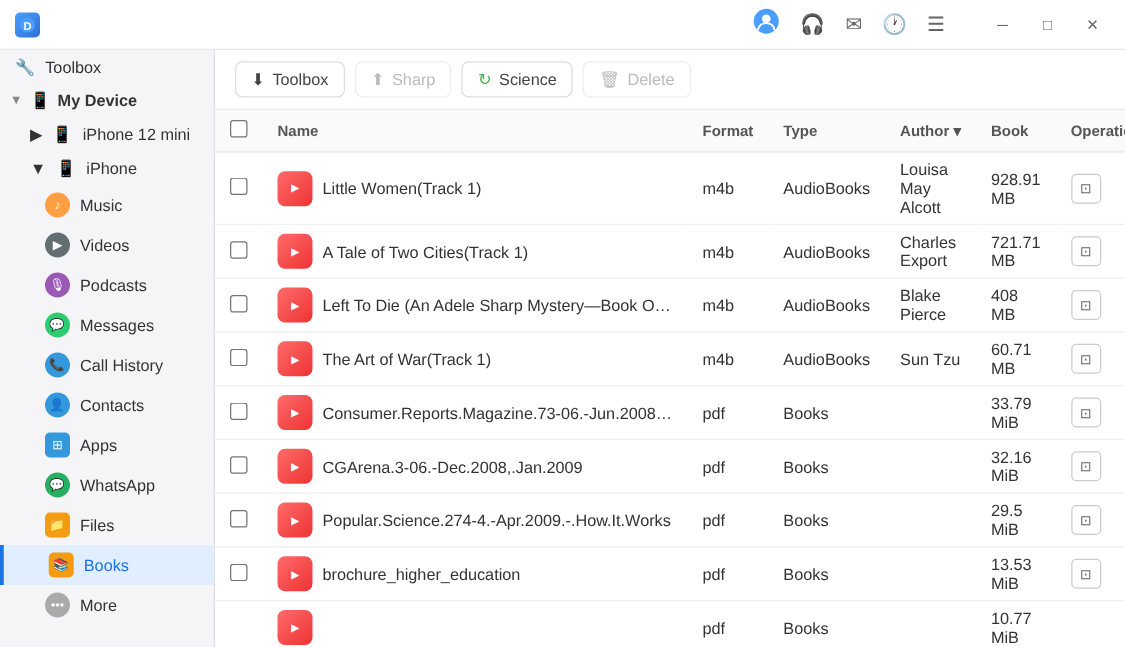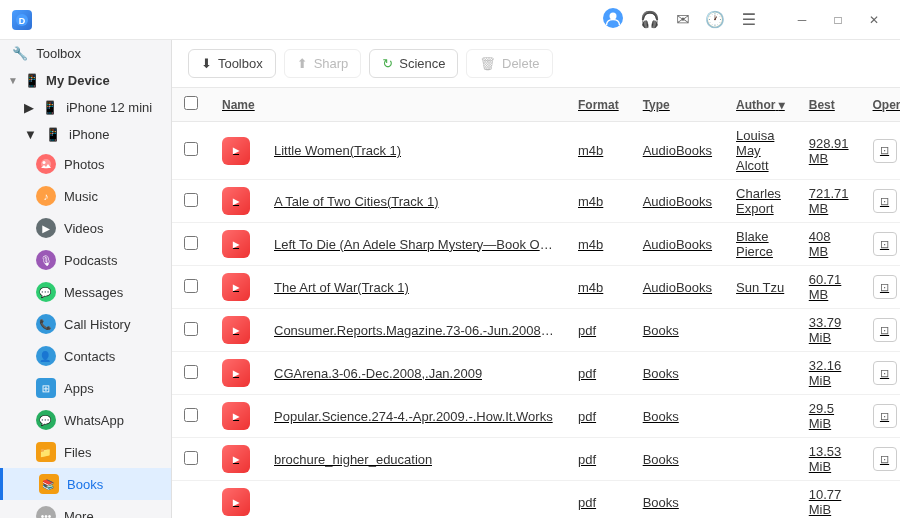--- a/index.html
+++ b/index.html
@@ -159,21 +159,20 @@
       cursor: pointer;
       color: #444;
       font-size: 13px;
     }
     .toolbar-btn.disabled { color: #bbb; border-color: #eee; cursor: default; }
 
     
     .table-container {
       flex: 1;
       overflow-y: auto;
-      text-decoration: underline;
     }
     table {
       width: 100%;
       border-collapse: collapse;
     }
     thead tr {
       background: #fafafa;
       border-bottom: 1px solid #e8e8e8;
     }
     thead th {
@@ -206,21 +205,21 @@
       position: relative;
     }
     .file-icon::after {
       content: '▶';
       font-size: 8px;
       color: white;
     }
     .file-cell {
       display: flex;
       align-items: center;
-      gap: 24px;
+      gap: 8px;
     }
     .file-name {
       color: #333;
       max-width: 280px;
       overflow: hidden;
       text-overflow: ellipsis;
       white-space: nowrap;
     }
     .op-btn {
       width: 24px;
@@ -308,30 +307,20 @@
       <span>📱</span>
       <span>iPhone 12 mini</span>
     </div>
 
     <div class="sidebar-item sidebar-indent">
       <span class="chevron">▼</span>
       <span>📱</span>
       <span>iPhone</span>
     </div>
 
-    <div class="sidebar-item sidebar-indent2">
-      <div class="icon-circle" style="background:#ff6b6b;">
-        <svg width="12" height="12" viewBox="0 0 12 12" fill="none">
-            <circle cx="6" cy="6" r="5" fill="white" opacity="0.3"></circle>
-            <circle cx="4" cy="4.5" r="1.5" fill="white"></circle>
-            <path d="M1 10l3-3 2 2 2-3 3 4" fill="white"></path>
-          </svg>
-      </div>
-      <span>Photos</span>
-    </div>
 
     <div class="sidebar-item sidebar-indent2">
       <div class="icon-circle" style="background:#ff9f43;">
         <span style="color:white;font-size:10px;">♪</span>
       </div>
       <span>Music</span>
     </div>
 
     <div class="sidebar-item sidebar-indent2">
       <div class="icon-circle" style="background:#636e72;">
@@ -432,21 +421,21 @@
           <tr>
             <th style="width:40px;">
               <input type="checkbox" style="">
             </th>
             <th><span>Name</span></th>
             <th><span>Format</span></th>
             <th><span>Type</span></th>
             <th style="cursor:pointer;">
               <span>Author</span> <span>▾</span>
             </th>
-            <th><span>Best</span></th>
+            <th><span>Book</span></th>
             <th><span>Operation</span></th>
           </tr>
         </thead>
         <tbody id="table-body">
         <tr>
       <td><input type="checkbox" style=""></td>
       <td>
         <div class="file-cell">
           <div class="file-icon"></div>
           <span class="file-name">Little Women(Track 1)</span>

